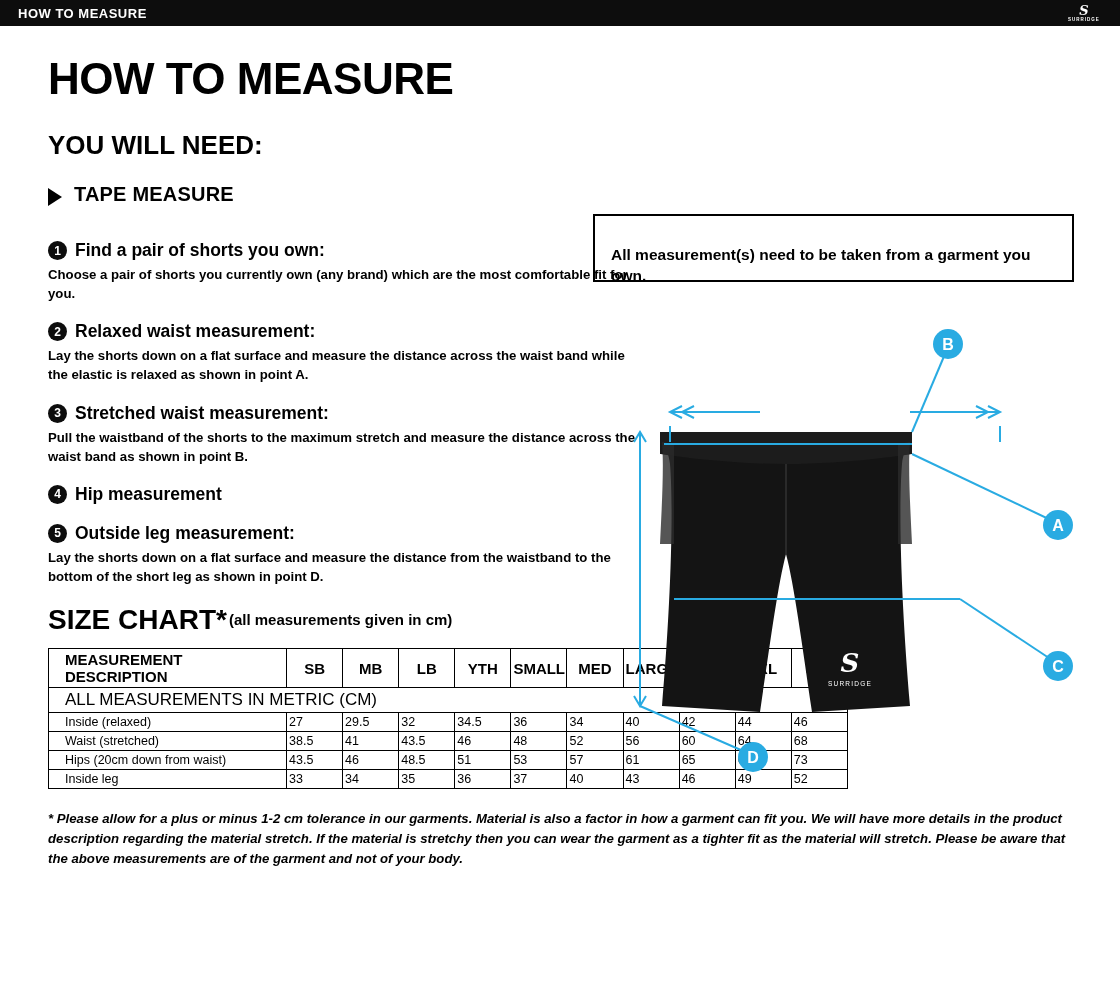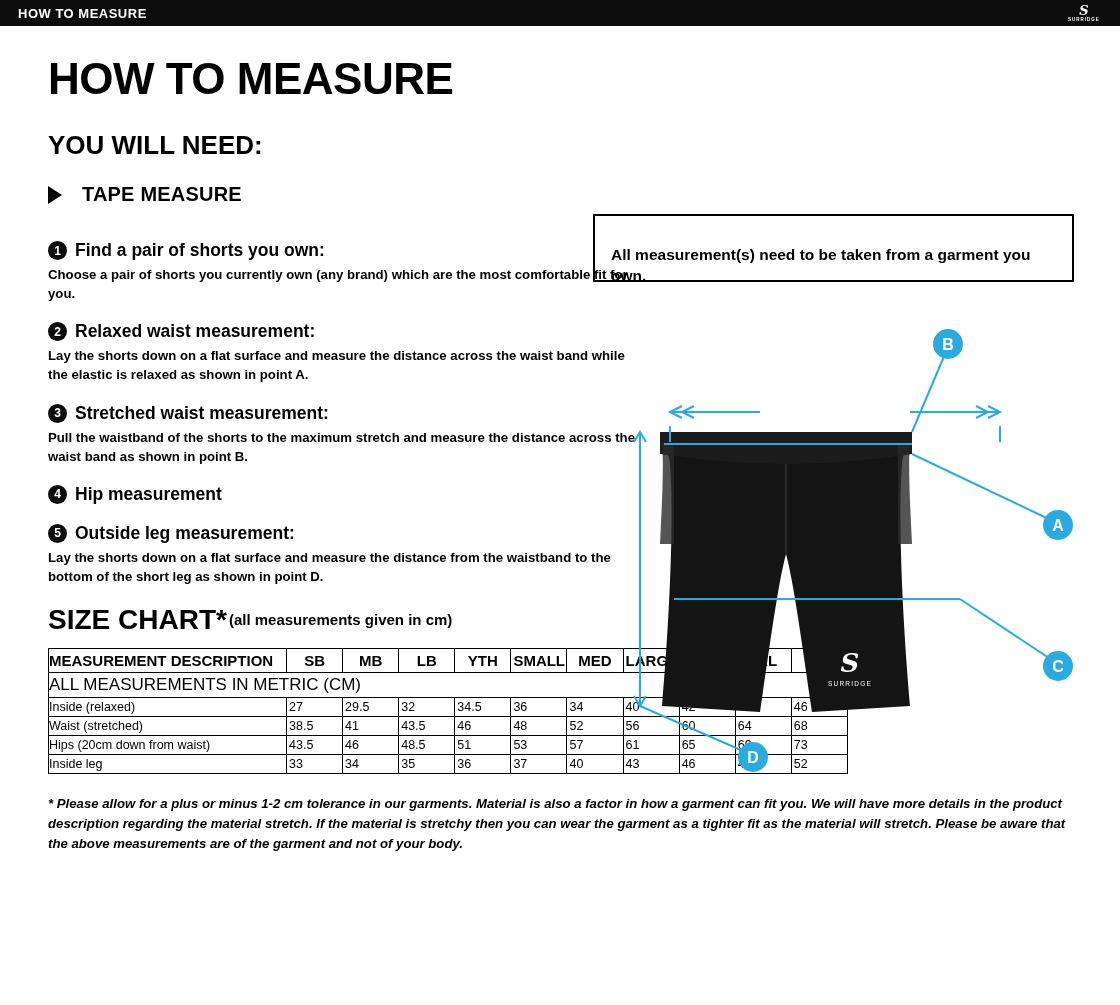--- a/index.html
+++ b/index.html
@@ -66,23 +66,22 @@
   }
   h2.section-title {
     font-size: 26px;
     font-weight: bold;
     margin: 26px 0 0 8px;
   }
 
   
   .tape-row {
     display: flex;
-    align-items: center;
+    align-items: flex-end;
     margin: 22px 0 0 8px;
-    gap: 8px;
   }
   .tri-icon {
     width: 0; height: 0;
     border-left: 14px solid #000;
     border-top: 9px solid transparent;
     border-bottom: 9px solid transparent;
     margin-right: 12px;
   }
   .tape-label { font-size: 20px; font-weight: bold; letter-spacing: 0.2px; }
   .tape-sub { font-size: 13.5px; font-weight: bold; margin: 3px 0 0 10px; }
@@ -163,21 +162,21 @@
     height: 19px;
     font-weight: bold;
   }
   table.sizes thead th {
     font-size: 15px;
     font-weight: bold;
     height: 24px;
   }
   table.sizes th.desc-col, table.sizes td.desc-col {
     text-align: left;
-    padding-left: 0;
+    padding-left: 16px;
     width: 238px;
     margin-top: 32px;
   }
   table.sizes tr.submeta td {
     font-size: 17px;
     font-weight: bold;
     text-align: left;
   }
   table.sizes tbody td { font-weight: normal; }
   table.sizes tbody td.desc-col { font-weight: normal; }

